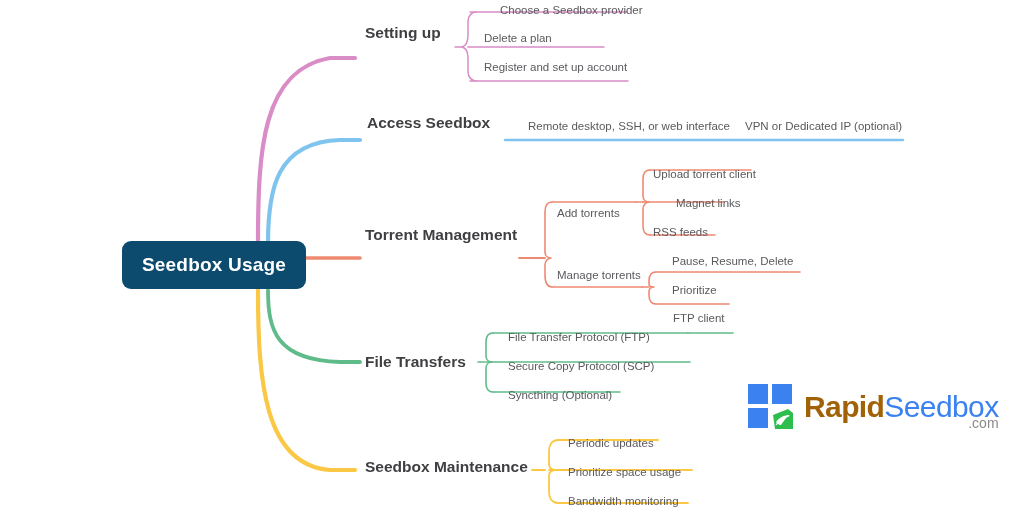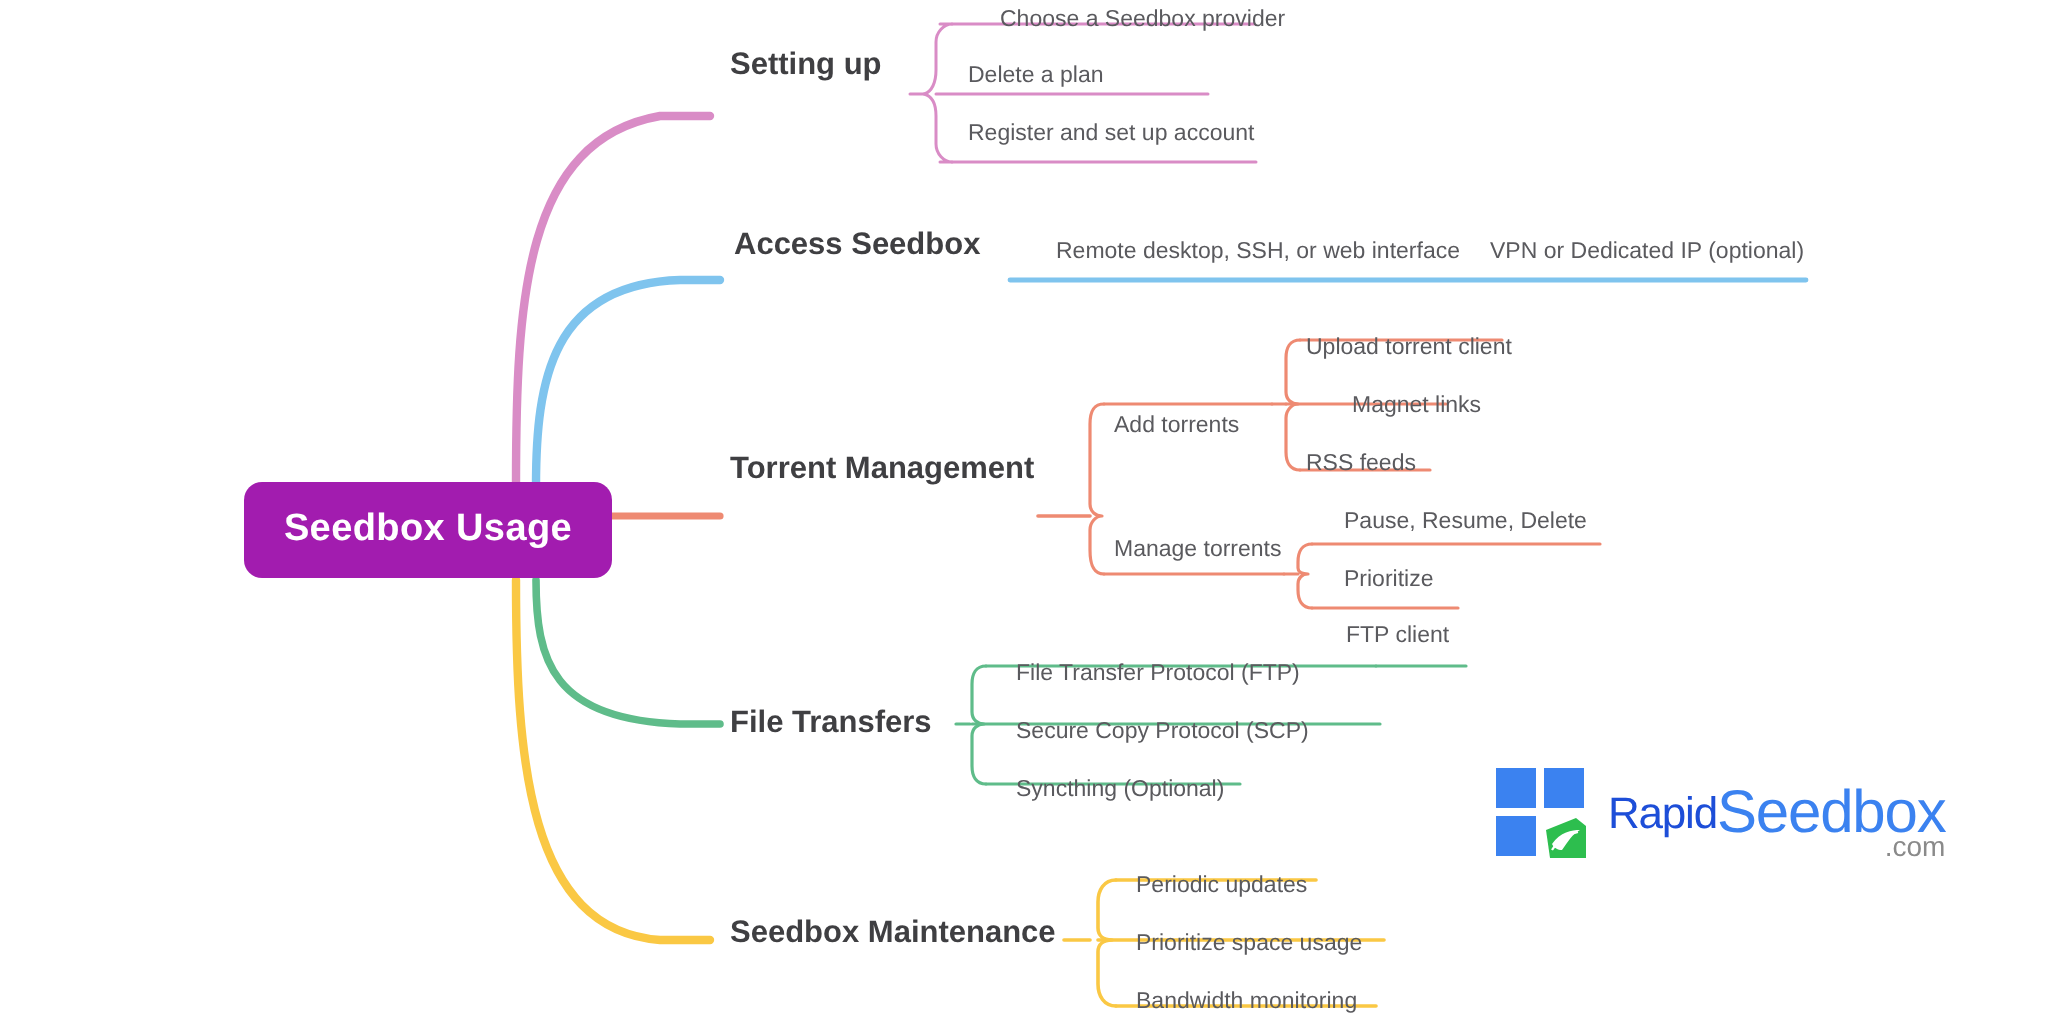--- a/index.html
+++ b/index.html
@@ -10,21 +10,21 @@
     overflow:hidden;
     position:relative;
   }
   #stage{position:relative;width:1024px;height:512px;}
   #wires{position:absolute;left:0;top:0;width:1024px;height:512px;pointer-events:none;}
 
   .root-node{
     position:absolute;
     left:122px;top:241px;
     width:184px;height:48px;
-    background:#a21caf;
+    background:#0c4a6e;
     border-radius:9px;
     display:flex;align-items:center;justify-content:center;
     box-sizing:border-box;
     z-index:5;
   }
   .root-label{
     color:#ffffff;
     font-size:19px;
     font-weight:bold;
     letter-spacing:.2px;
@@ -73,21 +73,21 @@
   .sq-bl{left:0;top:24px;}
   .logo-leafbox{
     position:absolute;left:24px;top:24px;width:22px;height:22px;
   }
   .logo-text{
     margin-left:10px;
     position:relative;
     display:flex;align-items:flex-end;
   }
   .logo-rapid{
-    font-size:22px;font-weight:normal;color:#1d4ed8;letter-spacing:-0.6px;
+    font-size:30px;font-weight:bold;color:#a16207;letter-spacing:-0.6px;
     line-height:30px;
   }
   .logo-seedbox{
     font-size:30px;font-weight:normal;color:#3B82F0;letter-spacing:-0.6px;
     line-height:30px;
   }
   .logo-com{
     font-size:14px;color:#8a8a8a;letter-spacing:0px;
     position:absolute;right:0;bottom:-9px;
   }

